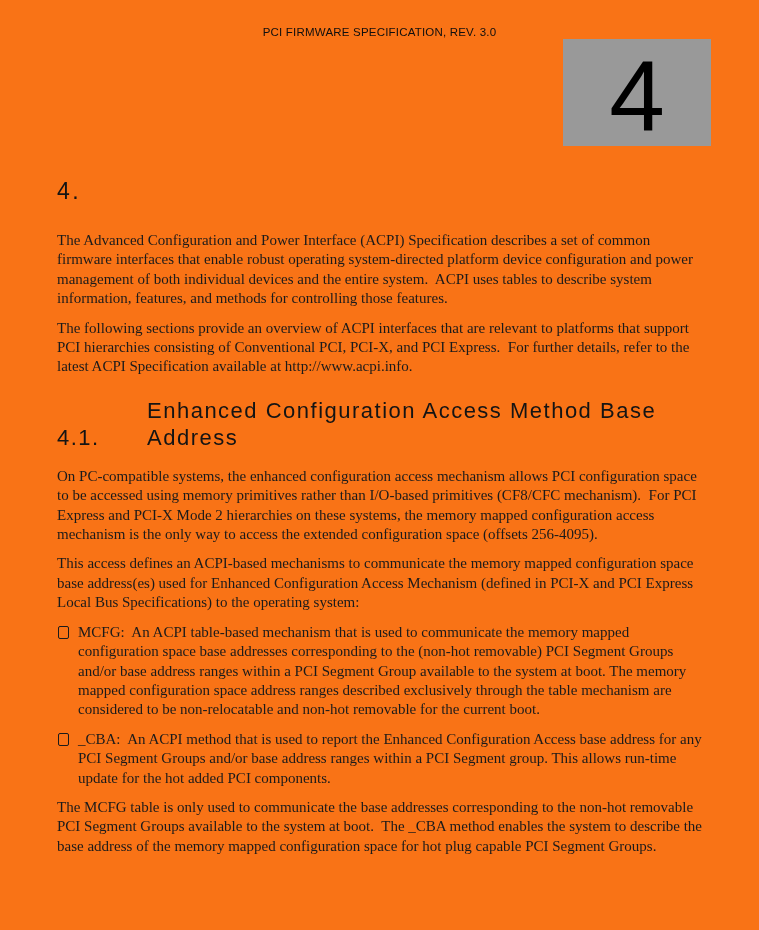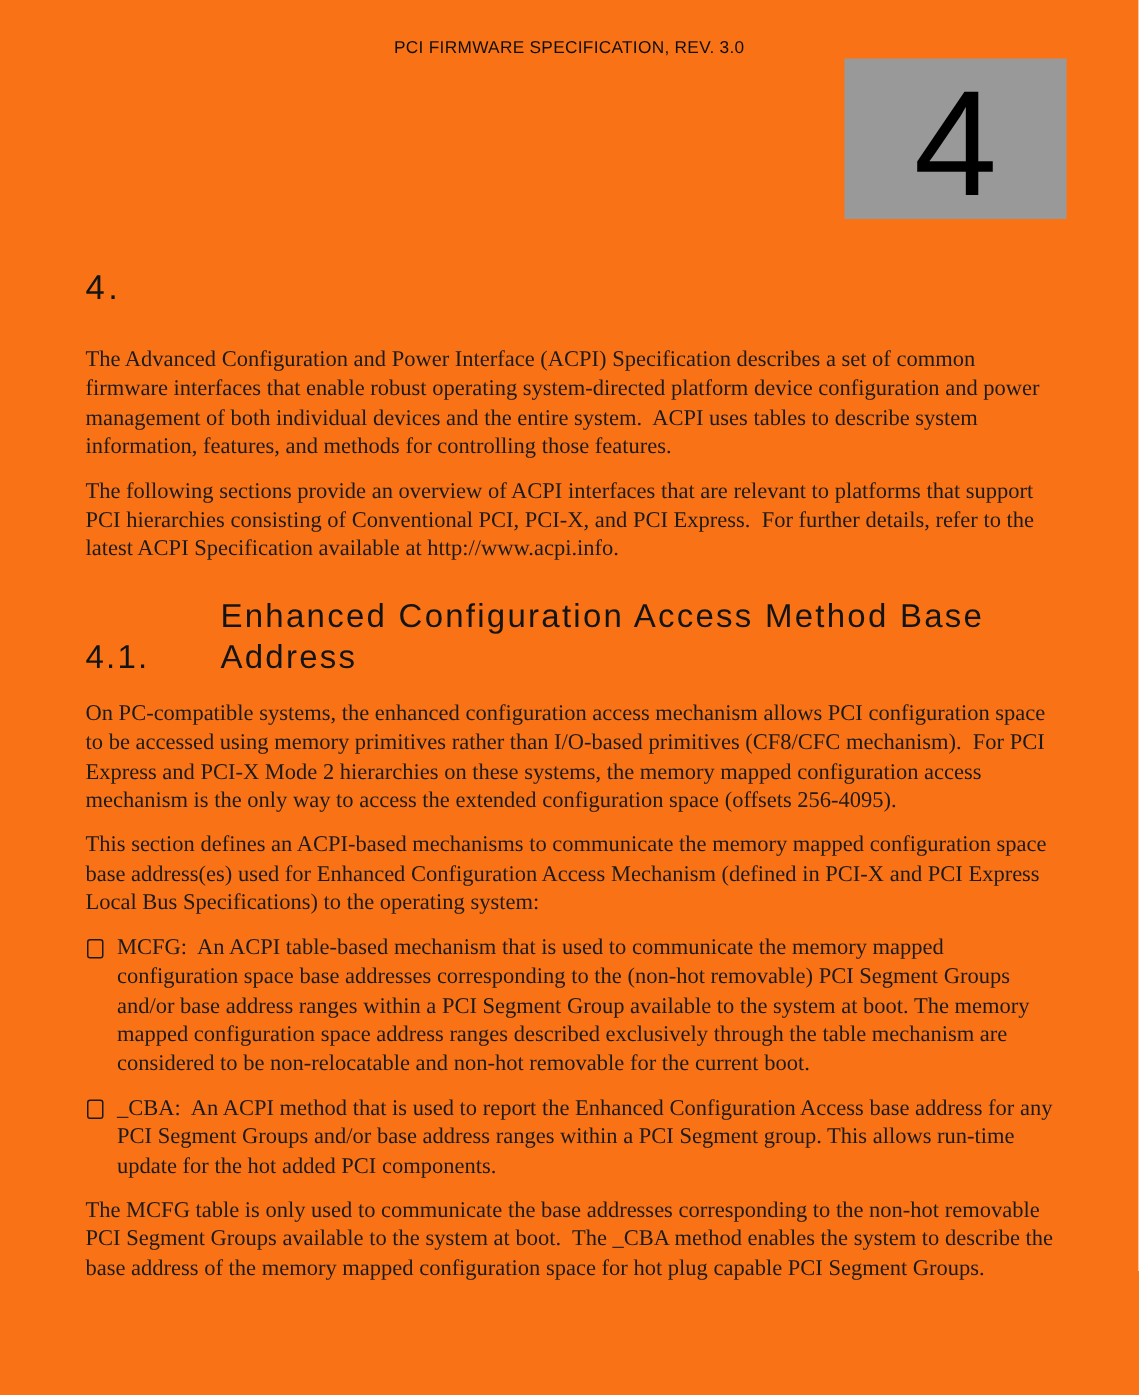--- a/index.html
+++ b/index.html
@@ -112,21 +112,21 @@
 
     <p class="body-para">The following sections provide an overview of ACPI interfaces that are relevant to platforms that support PCI hierarchies consisting of Conventional PCI, PCI-X, and PCI Express.  For further details, refer to the latest ACPI Specification available at http://www.acpi.info.</p>
 
     <div class="h2">
       <span class="hnum">4.1.</span>
       <span class="htitle">Enhanced Configuration Access Method Base Address</span>
     </div>
 
     <p class="body-para">On PC-compatible systems, the enhanced configuration access mechanism allows PCI configuration space to be accessed using memory primitives rather than I/O-based primitives (CF8/CFC mechanism).  For PCI Express and PCI-X Mode 2 hierarchies on these systems, the memory mapped configuration access mechanism is the only way to access the extended configuration space (offsets 256-4095).</p>
 
-    <p class="body-para">This section defines an ACPI-based mechanisms to communicate the memory mapped configuration space base address(es) used for Enhanced Configuration Access Mechanism (defined in PCI-X and PCI Express Local Bus Specifications) to the operating system:</p>
+    <p class="body-para">This access defines an ACPI-based mechanisms to communicate the memory mapped configuration space base address(es) used for Enhanced Configuration Access Mechanism (defined in PCI-X and PCI Express Local Bus Specifications) to the operating system:</p>
 
     <div class="bullet">
       <span class="bullet-box"></span>
       <span class="bullet-text">MCFG:  An ACPI table-based mechanism that is used to communicate the memory mapped configuration space base addresses corresponding to the (non-hot removable) PCI Segment Groups and/or base address ranges within a PCI Segment Group available to the system at boot. The memory mapped configuration space address ranges described exclusively through the table mechanism are considered to be non-relocatable and non-hot removable for the current boot.</span>
     </div>
 
     <div class="bullet">
       <span class="bullet-box"></span>
       <span class="bullet-text">_CBA:  An ACPI method that is used to report the Enhanced Configuration Access base address for any PCI Segment Groups and/or base address ranges within a PCI Segment group. This allows run-time update for the hot added PCI components.</span>
     </div>

